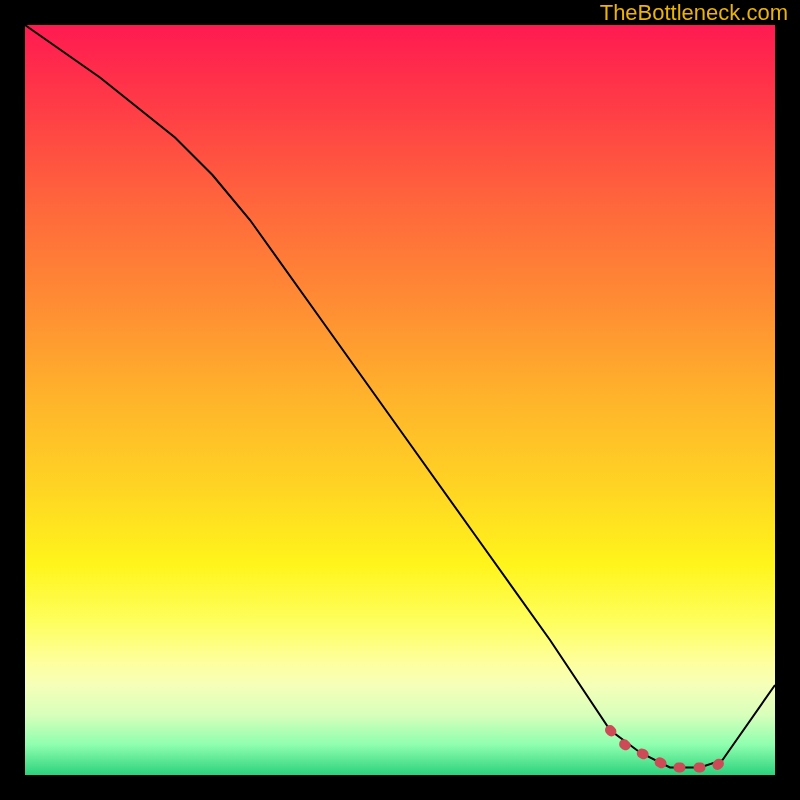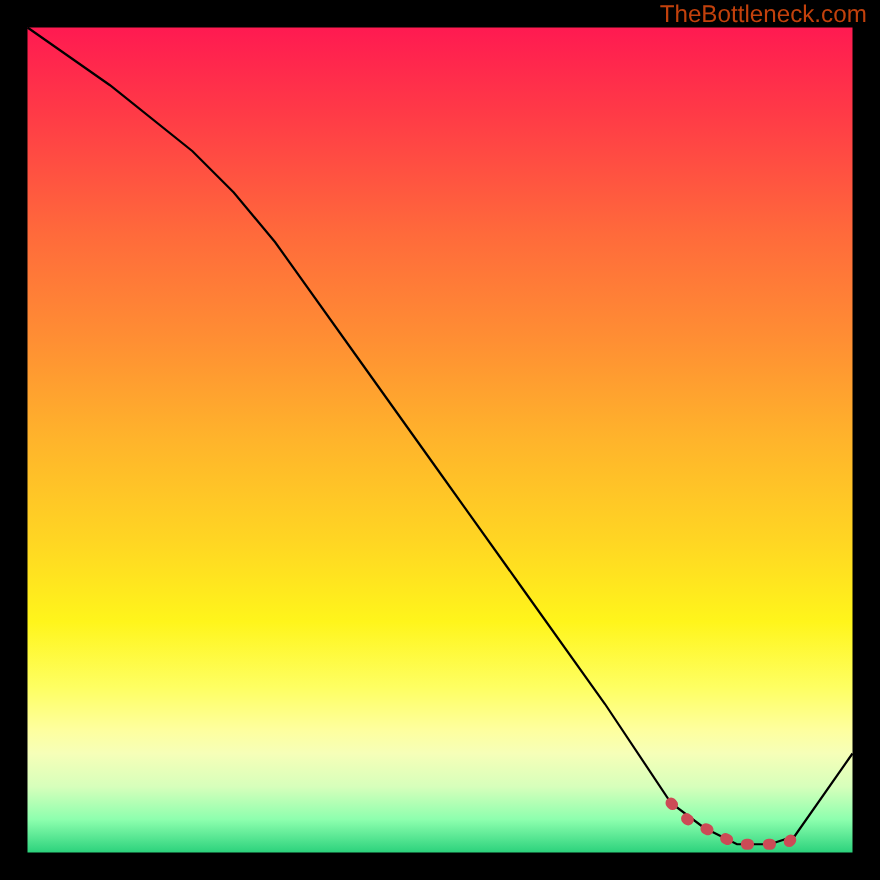--- a/index.html
+++ b/index.html
@@ -14,21 +14,21 @@
   .frame {
     position: relative;
     width: 800px;
     height: 800px;
     background: #000;
   }
   .watermark {
     position: absolute;
     top: 0;
     right: 12px;
-    color: #c2410c;
+    color: #eab308;
     font-size: 22px;
     font-weight: 400;
     letter-spacing: 0px;
     user-select: none;
   }
   .plot-area {
     position: absolute;
     left: 25px;
     top: 25px;
     width: 750px;

